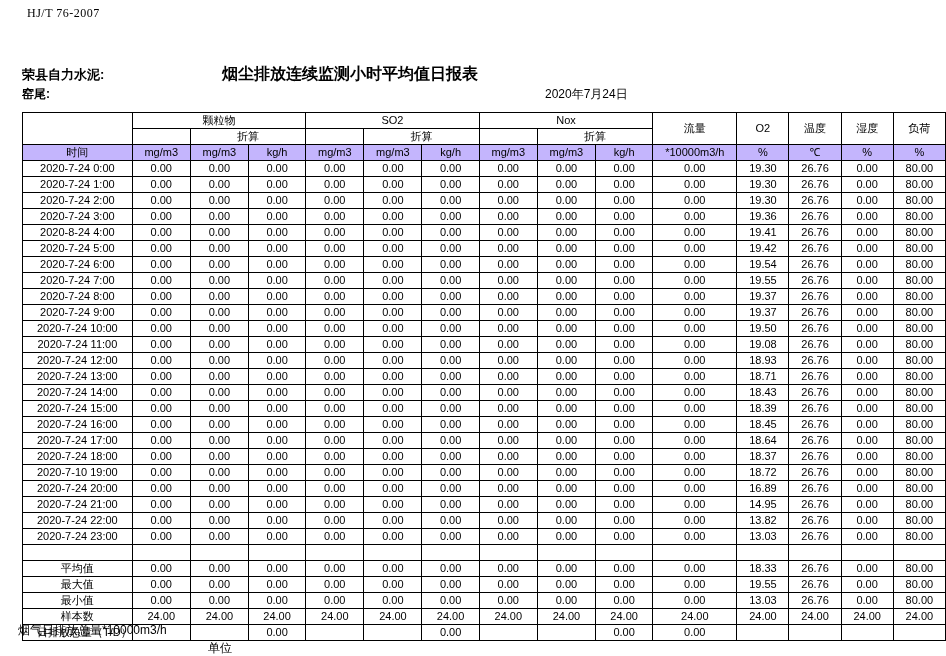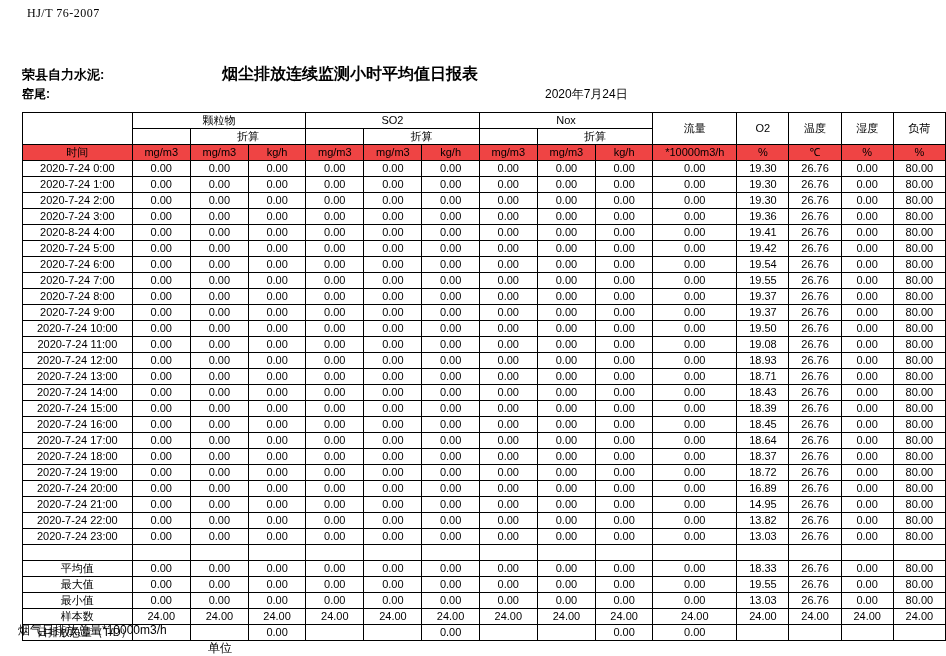--- a/index.html
+++ b/index.html
@@ -79,21 +79,21 @@
     overflow: hidden;
   }
   td.num {
     text-align: right;
     padding-right: 5px;
   }
   td.noborder {
     border: none;
   }
   .hdr-green {
-    background: #ef4444;
+    background: #c4b5fd;
   }
   .time-col {
     width: 112px;
   }
   .d-col {
     width: 62px;
   }
   .flow-col {
     width: 88px;
   }
@@ -516,21 +516,21 @@
           <td class="num">0.00</td>
           <td class="num">0.00</td>
           <td class="num">0.00</td>
           <td class="num">0.00</td>
           <td class="num">18.37</td>
           <td class="num">26.76</td>
           <td class="num">0.00</td>
           <td class="num">80.00</td>
         </tr>
         <tr>
-          <td>2020-7-24 19:00</td>
+          <td>2020-7-10 19:00</td>
           <td class="num">0.00</td>
           <td class="num">0.00</td>
           <td class="num">0.00</td>
           <td class="num">0.00</td>
           <td class="num">0.00</td>
           <td class="num">0.00</td>
           <td class="num">0.00</td>
           <td class="num">0.00</td>
           <td class="num">0.00</td>
           <td class="num">0.00</td>

